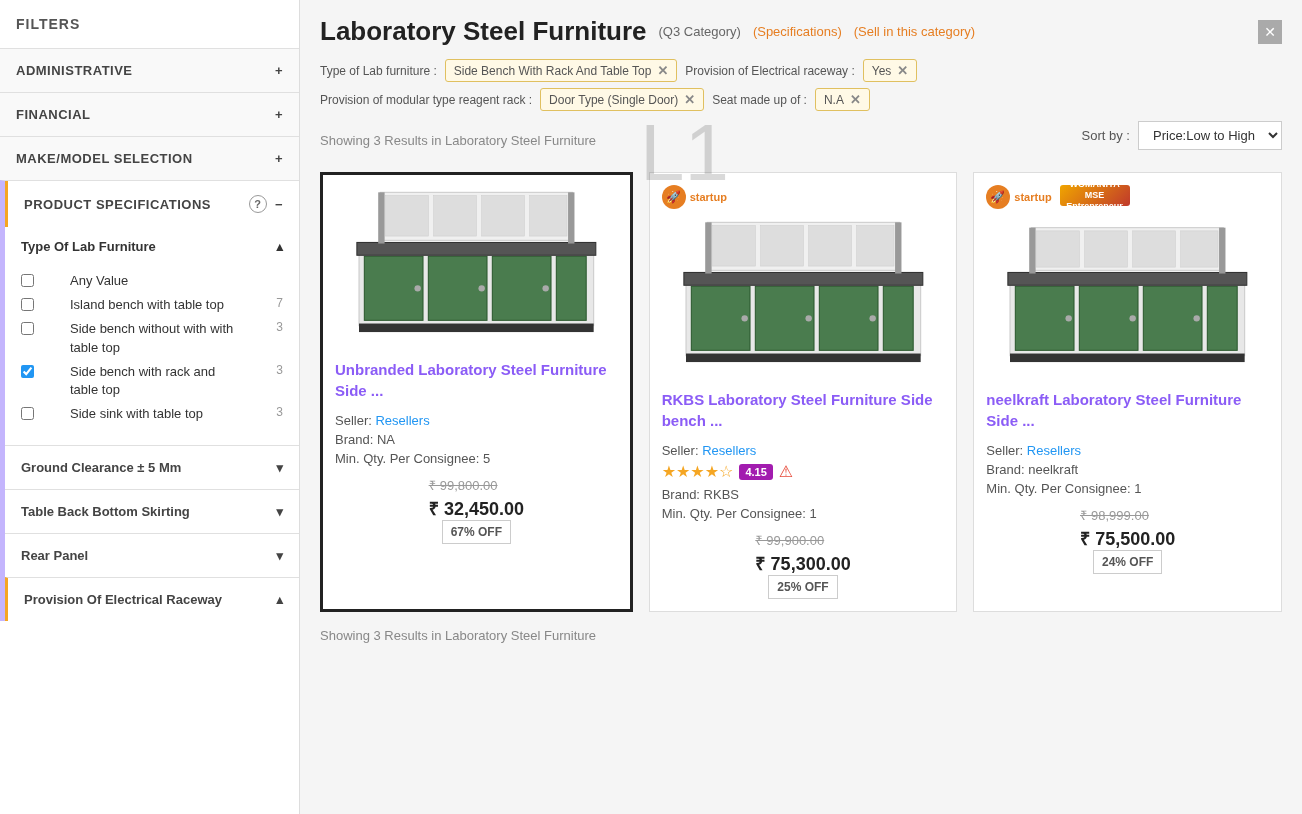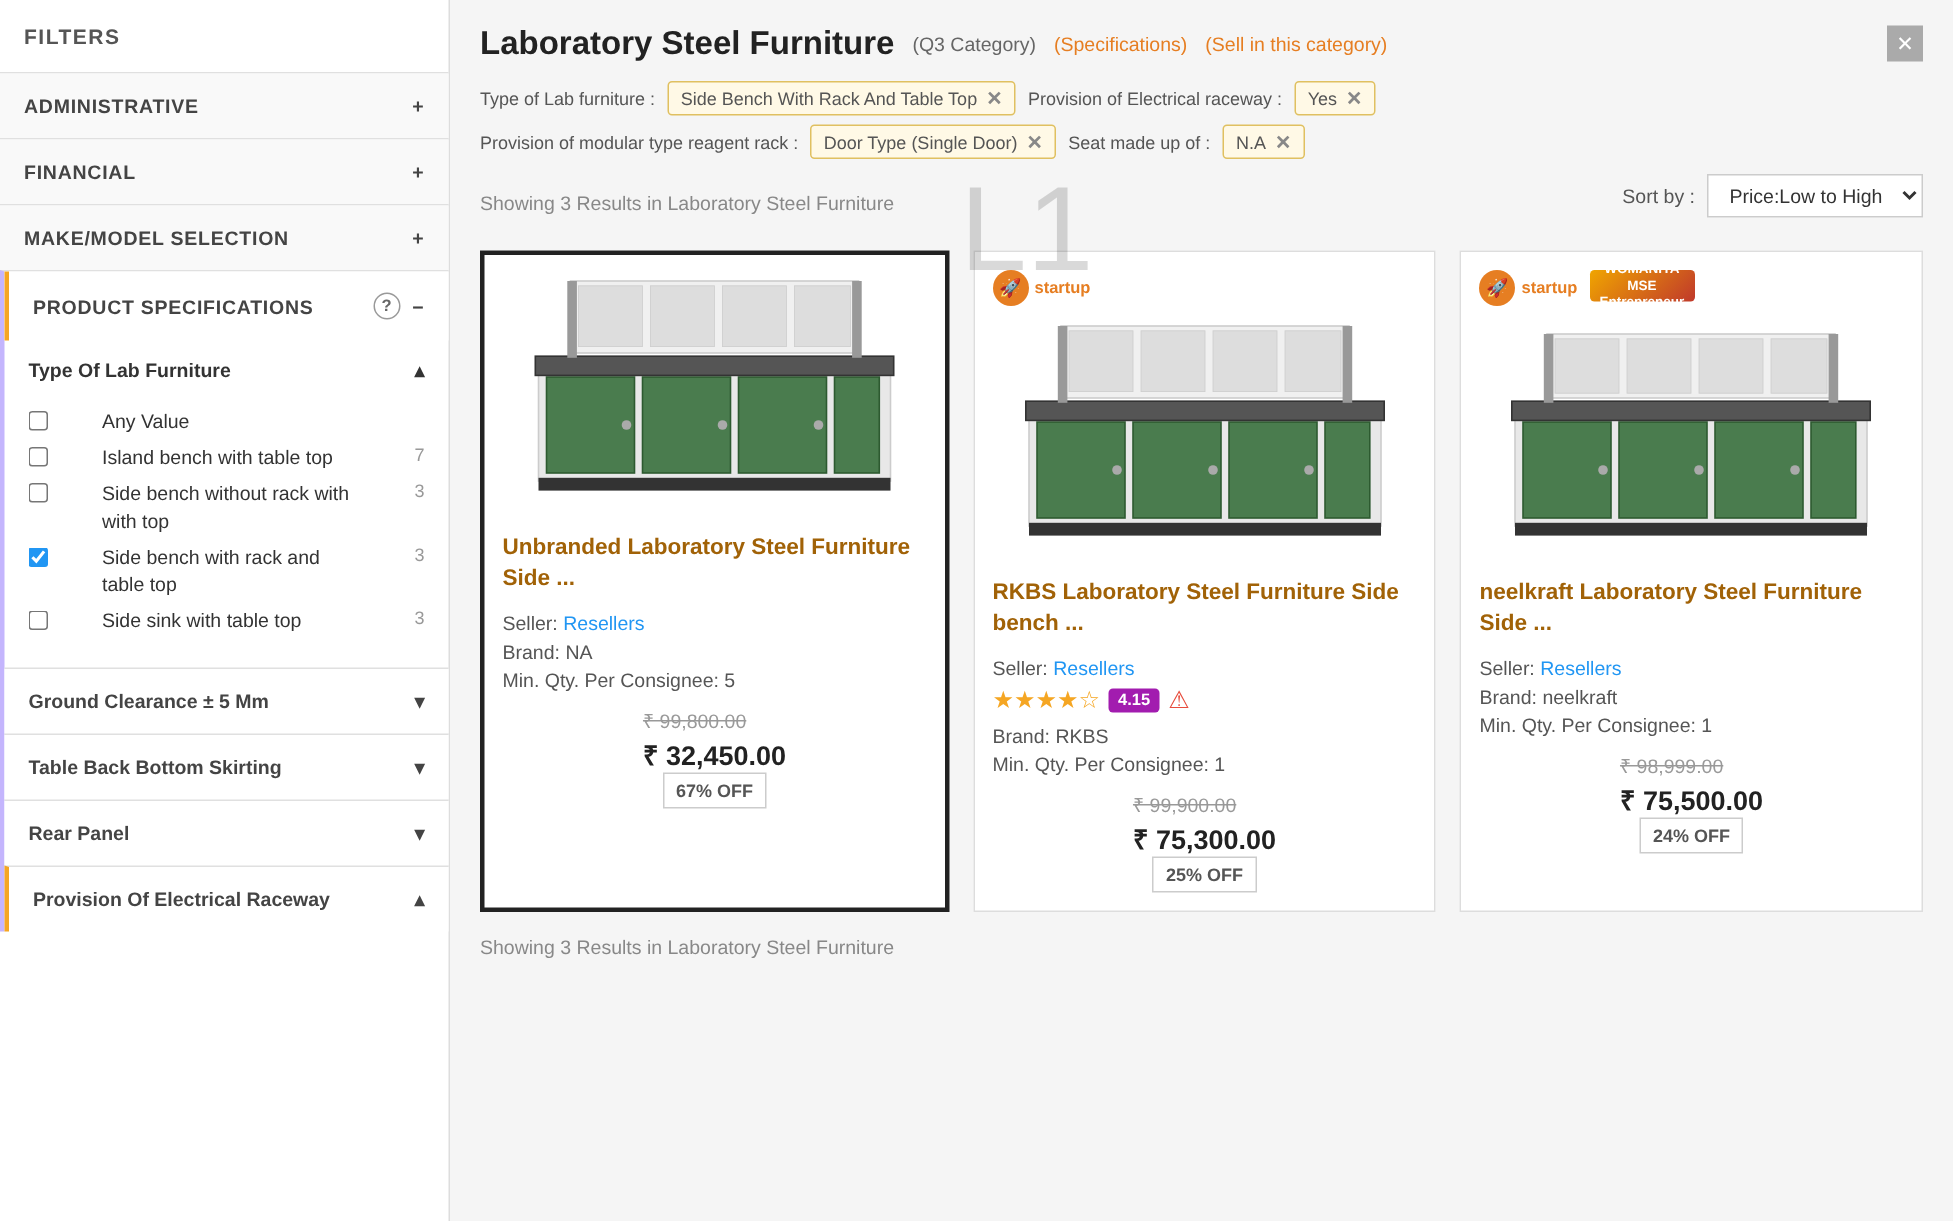--- a/index.html
+++ b/index.html
@@ -50,21 +50,21 @@
       font-weight: 300;
     }
 
     
     .sidebar-section.product-specs .sidebar-section-header {
       background: #fff;
       border-left: 3px solid #f5a623;
     }
 
     .sidebar-section.product-specs {
-      border-left: 3px solid #c4b5fd;
+      border-left: 5px solid #c4b5fd;
     }
 
     
     .filter-subsection {
       padding: 0 0 8px 0;
     }
 
     .filter-subsection-header {
       display: flex;
       justify-content: space-between;
@@ -145,21 +145,21 @@
 
     .page-header {
       display: flex;
       align-items: center;
       gap: 12px;
       margin-bottom: 12px;
       flex-wrap: wrap;
     }
 
     .page-title {
-      font-size: 22px;
+      font-size: 26px;
       font-weight: bold;
       color: #222;
     }
 
     .page-category-tag {
       font-size: 13px;
       color: #666;
     }
 
     .page-link {
@@ -333,21 +333,21 @@
 
     
     .lab-furniture-svg {
       width: 100%;
       height: 100%;
     }
 
     .product-name {
       font-size: 15px;
       font-weight: bold;
-      color: #a16207;
+      color: #8b5cf6;
       margin-bottom: 12px;
       line-height: 1.4;
     }
 
     .product-seller {
       font-size: 13px;
       color: #555;
       margin-bottom: 4px;
     }
 
@@ -492,21 +492,21 @@
             <input type="checkbox" style="">
             <span class="filter-option-label">Any Value</span>
           </div>
           <div class="filter-option">
             <input type="checkbox" style="">
             <span class="filter-option-label">Island bench with table top</span>
             <span class="filter-option-count">7</span>
           </div>
           <div class="filter-option">
             <input type="checkbox" style="">
-            <span class="filter-option-label">Side bench without rack with with top</span>
+            <span class="filter-option-label">Side bench without with with table top</span>
             <span class="filter-option-count">3</span>
           </div>
           <div class="filter-option">
             <input type="checkbox" checked="" style="">
             <span class="filter-option-label">Side bench with rack and table top</span>
             <span class="filter-option-count">3</span>
           </div>
           <div class="filter-option">
             <input type="checkbox" style="">
             <span class="filter-option-label">Side sink with table top</span>

